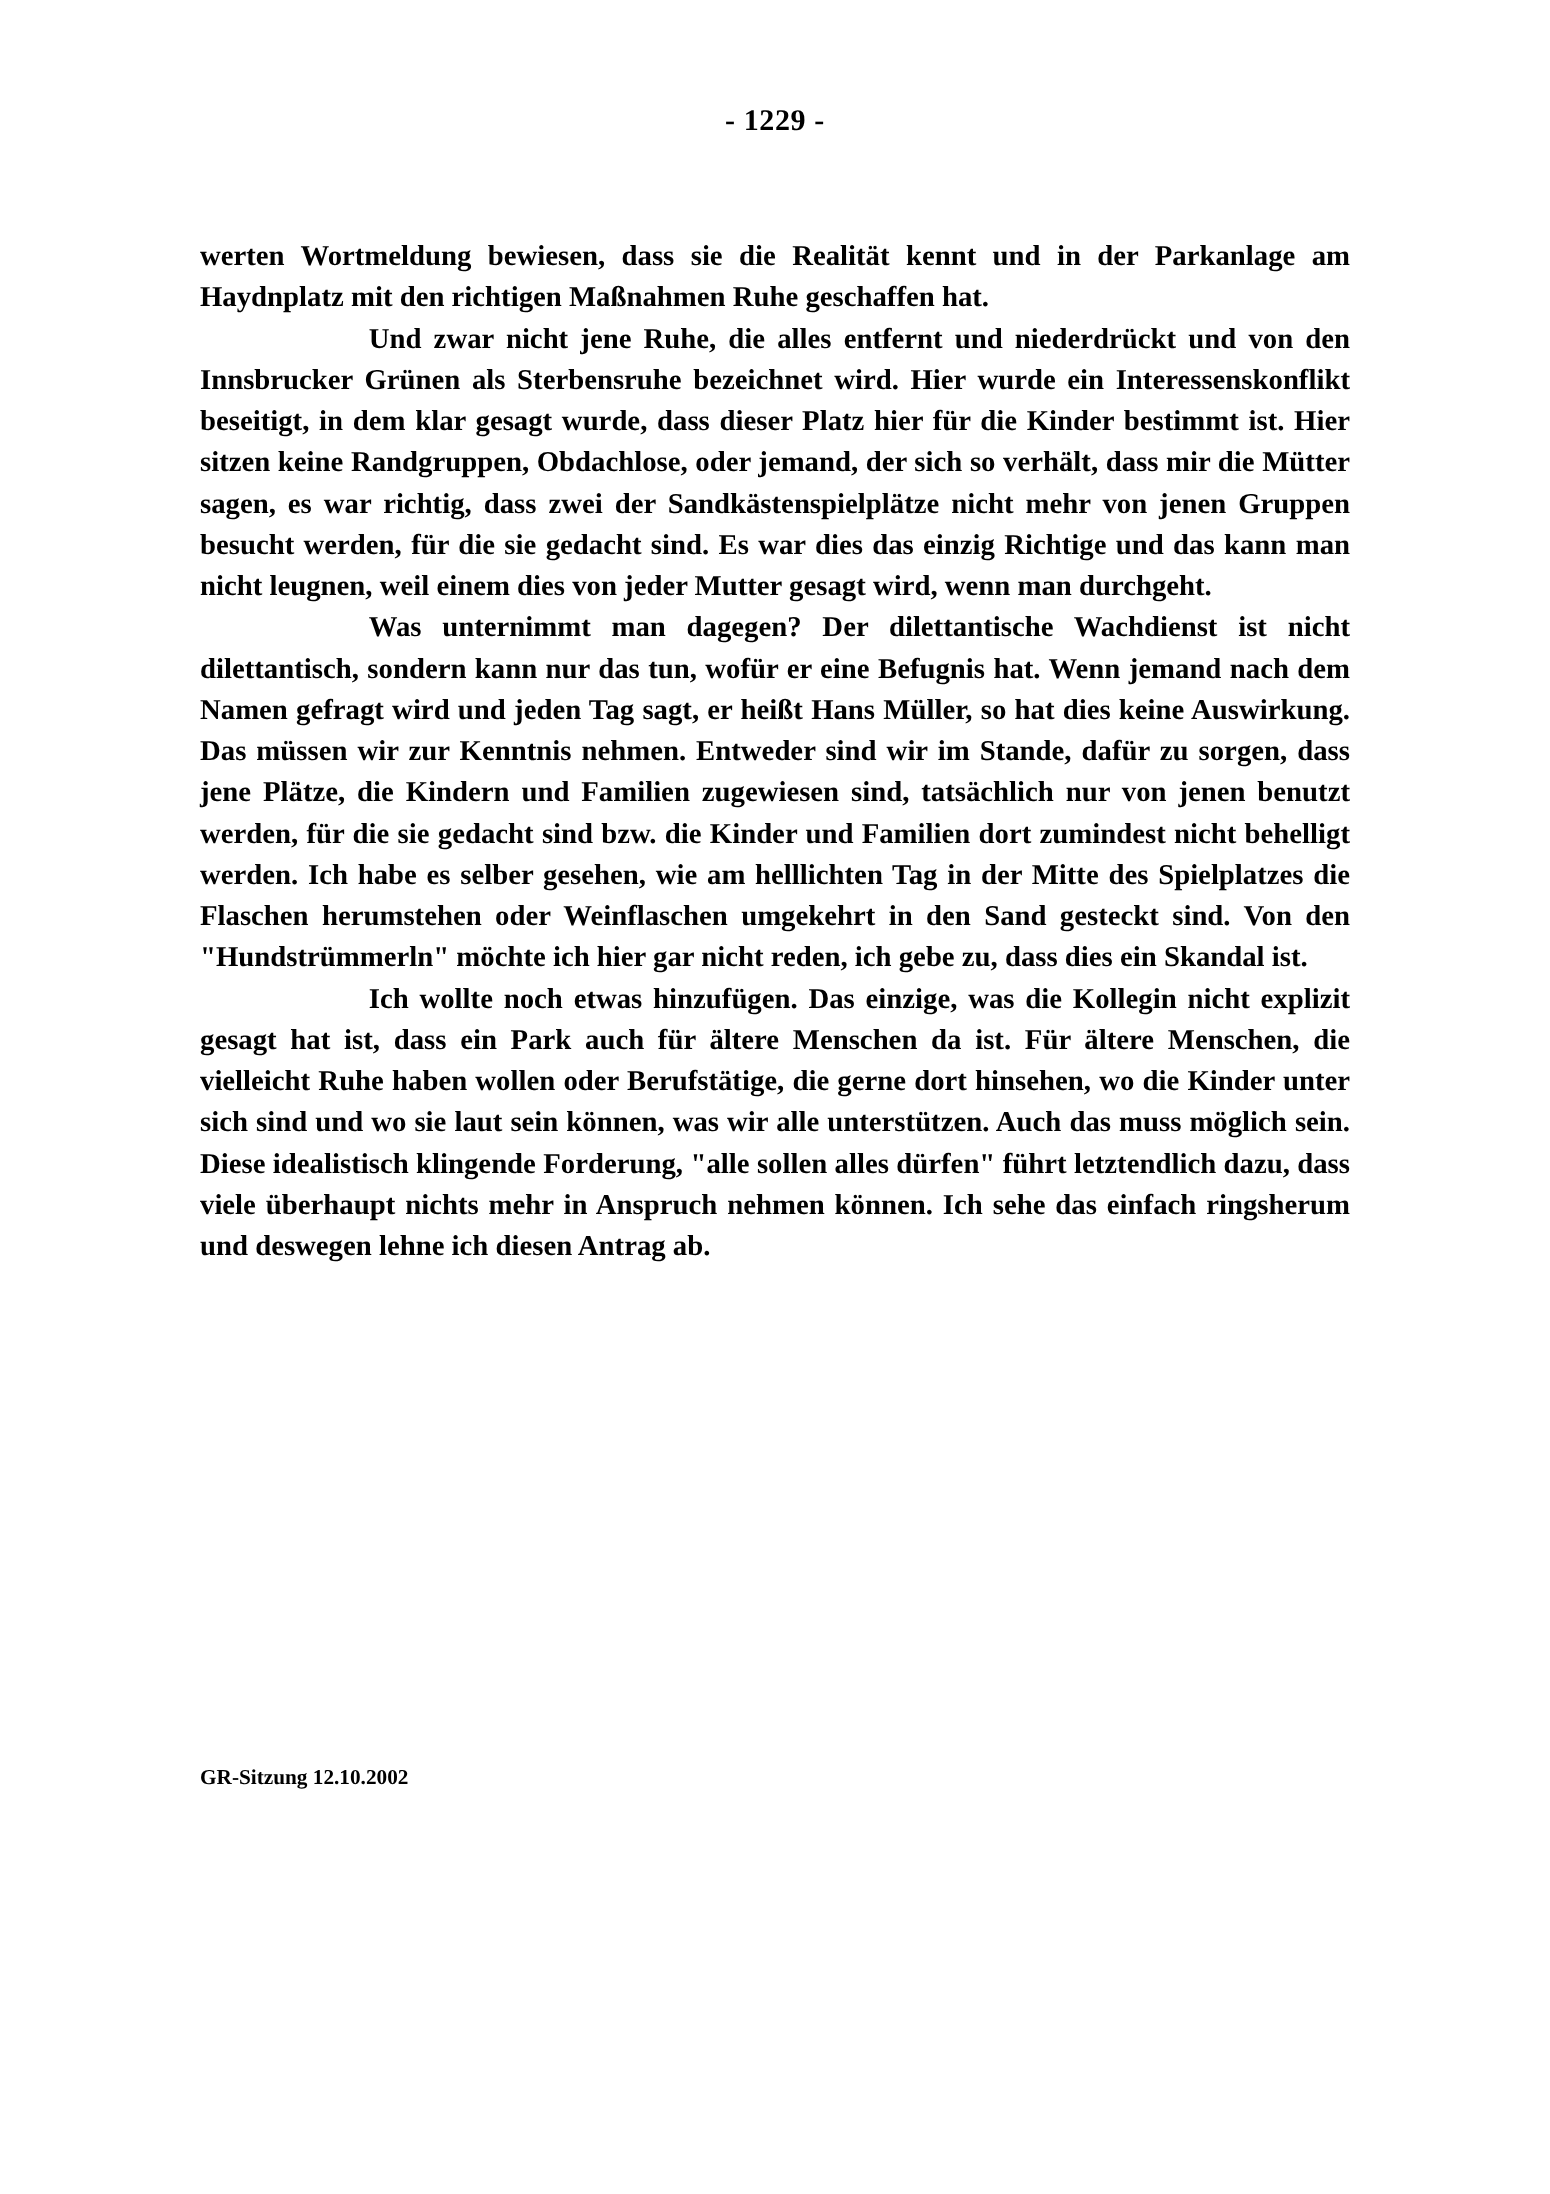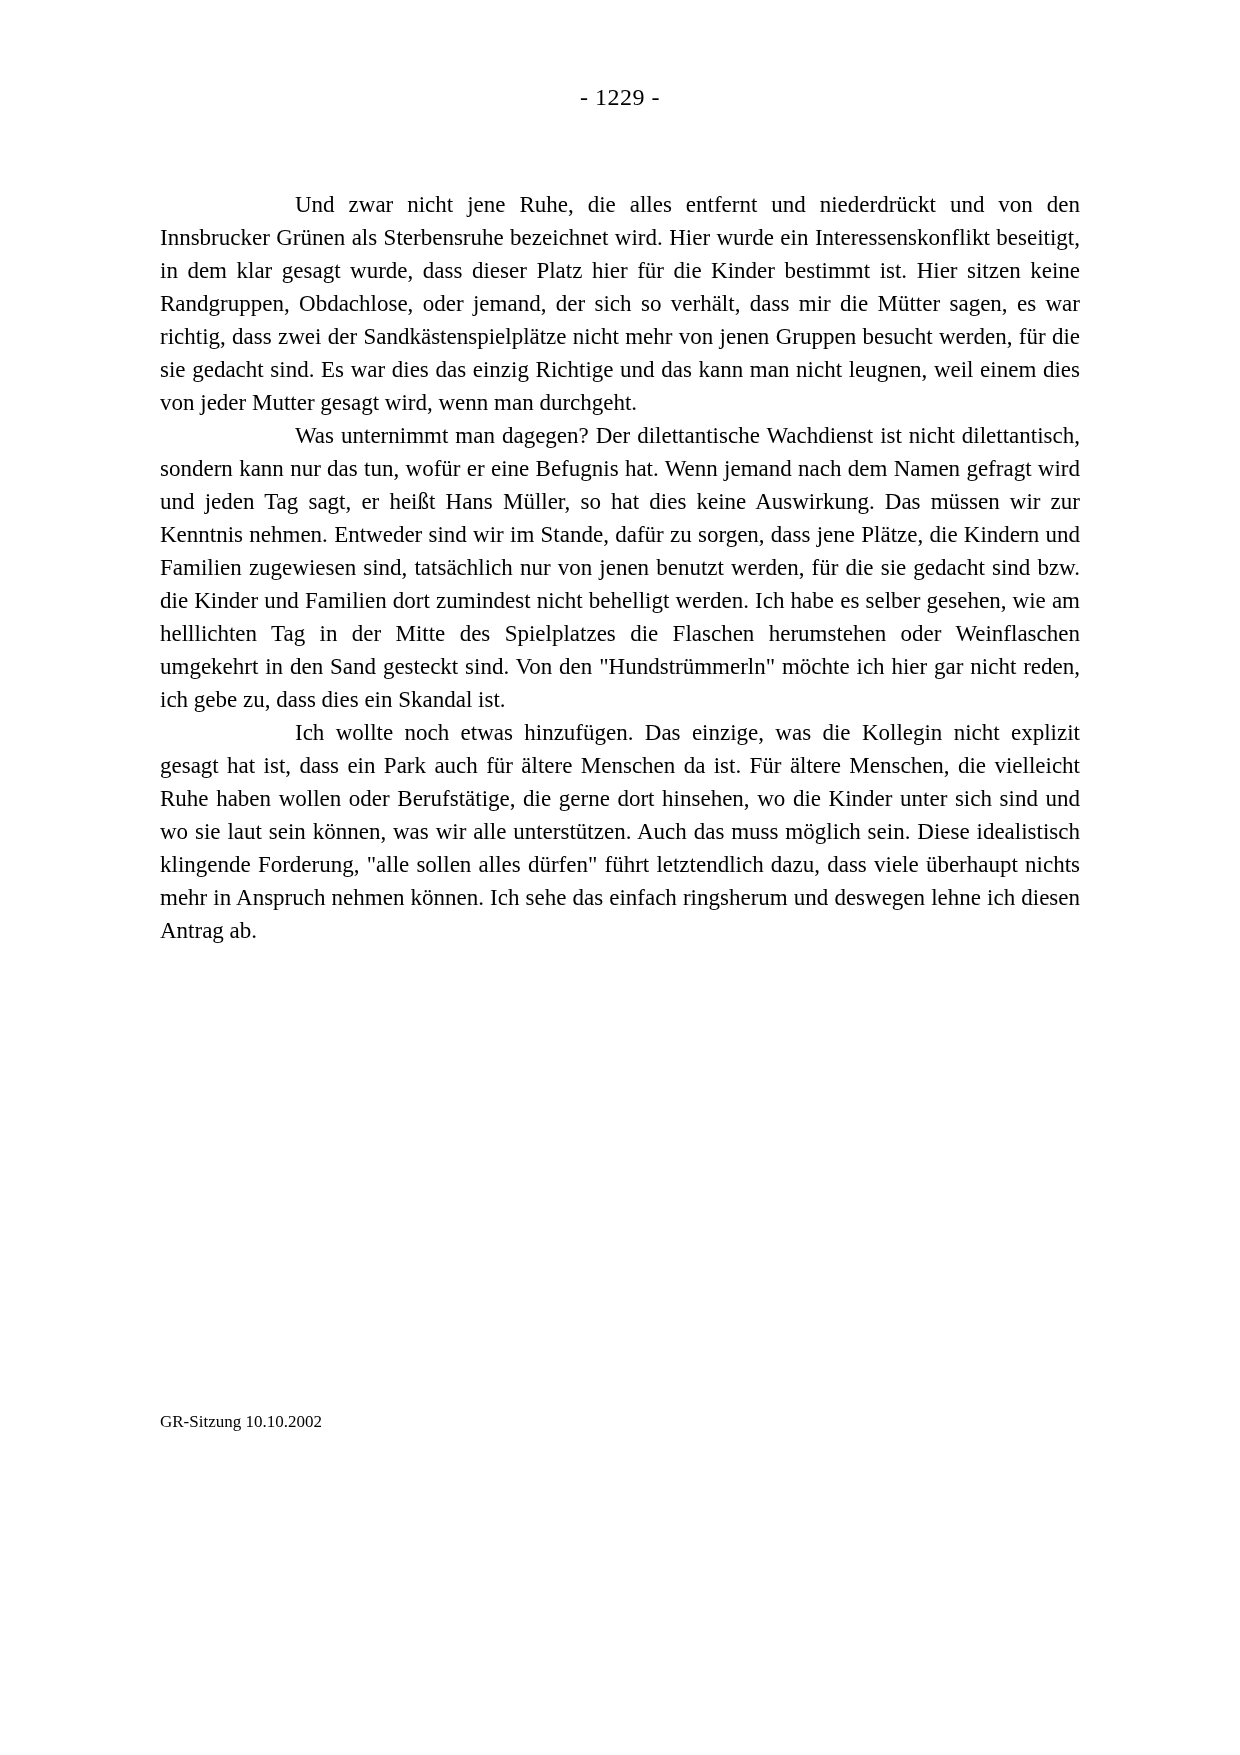--- a/index.html
+++ b/index.html
@@ -12,20 +12,21 @@
     height: 1755px;
     overflow: hidden;
     font-family: "Liberation Serif", "DejaVu Serif", serif;
     color: #000000;
   }
   .page {
     position: relative;
     width: 1240px;
     height: 1650px;
     background: #ffffff;
+    font-weight: bold;
   }
   .page-number {
     position: absolute;
     top: 84px;
     left: 0;
     width: 100%;
     text-align: center;
     font-size: 24px;
     letter-spacing: 0.5px;
   }
@@ -57,25 +58,26 @@
 </style>
 </head>
 <body>
 
 <div class="page">
 
   <div class="page-number">- 1229 -</div>
 
   <div class="body-text">
 
+    <p class="para">werten Wortmeldung bewiesen, dass sie die Realität kennt und in der Parkanlage am Haydnplatz mit den richtigen Maßnahmen Ruhe geschaffen hat.</p>
 
     <p class="para indent">Und zwar nicht jene Ruhe, die alles entfernt und niederdrückt und von den Innsbrucker Grünen als Sterbensruhe bezeichnet wird. Hier wurde ein Interessenskonflikt beseitigt, in dem klar gesagt wurde, dass dieser Platz hier für die Kinder bestimmt ist. Hier sitzen keine Randgruppen, Obdachlose, oder jemand, der sich so verhält, dass mir die Mütter sagen, es war richtig, dass zwei der Sandkästenspielplätze nicht mehr von jenen Gruppen besucht werden, für die sie gedacht sind. Es war dies das einzig Richtige und das kann man nicht leugnen, weil einem dies von jeder Mutter gesagt wird, wenn man durchgeht.</p>
 
     <p class="para indent">Was unternimmt man dagegen? Der dilettantische Wachdienst ist nicht dilettantisch, sondern kann nur das tun, wofür er eine Befugnis hat. Wenn jemand nach dem Namen gefragt wird und jeden Tag sagt, er heißt Hans Müller, so hat dies keine Auswirkung. Das müssen wir zur Kenntnis nehmen. Entweder sind wir im Stande, dafür zu sorgen, dass jene Plätze, die Kindern und Familien zugewiesen sind, tatsächlich nur von jenen benutzt werden, für die sie gedacht sind bzw. die Kinder und Familien dort zumindest nicht behelligt werden. Ich habe es selber gesehen, wie am helllichten Tag in der Mitte des Spielplatzes die Flaschen herumstehen oder Weinflaschen umgekehrt in den Sand gesteckt sind. Von den "Hundstrümmerln" möchte ich hier gar nicht reden, ich gebe zu, dass dies ein Skandal ist.</p>
 
     <p class="para indent">Ich wollte noch etwas hinzufügen. Das einzige, was die Kollegin nicht explizit gesagt hat ist, dass ein Park auch für ältere Menschen da ist. Für ältere Menschen, die vielleicht Ruhe haben wollen oder Berufstätige, die gerne dort hinsehen, wo die Kinder unter sich sind und wo sie laut sein können, was wir alle unterstützen. Auch das muss möglich sein. Diese idealistisch klingende Forderung, "alle sollen alles dürfen" führt letztendlich dazu, dass viele überhaupt nichts mehr in Anspruch nehmen können. Ich sehe das einfach ringsherum und deswegen lehne ich diesen Antrag ab.</p>
 
 
   </div>
 
-  <div class="footer">GR-Sitzung 10.10.2002</div>
+  <div class="footer">GR-Sitzung 12.10.2002</div>
 
 </div>
 
 </body></html>

